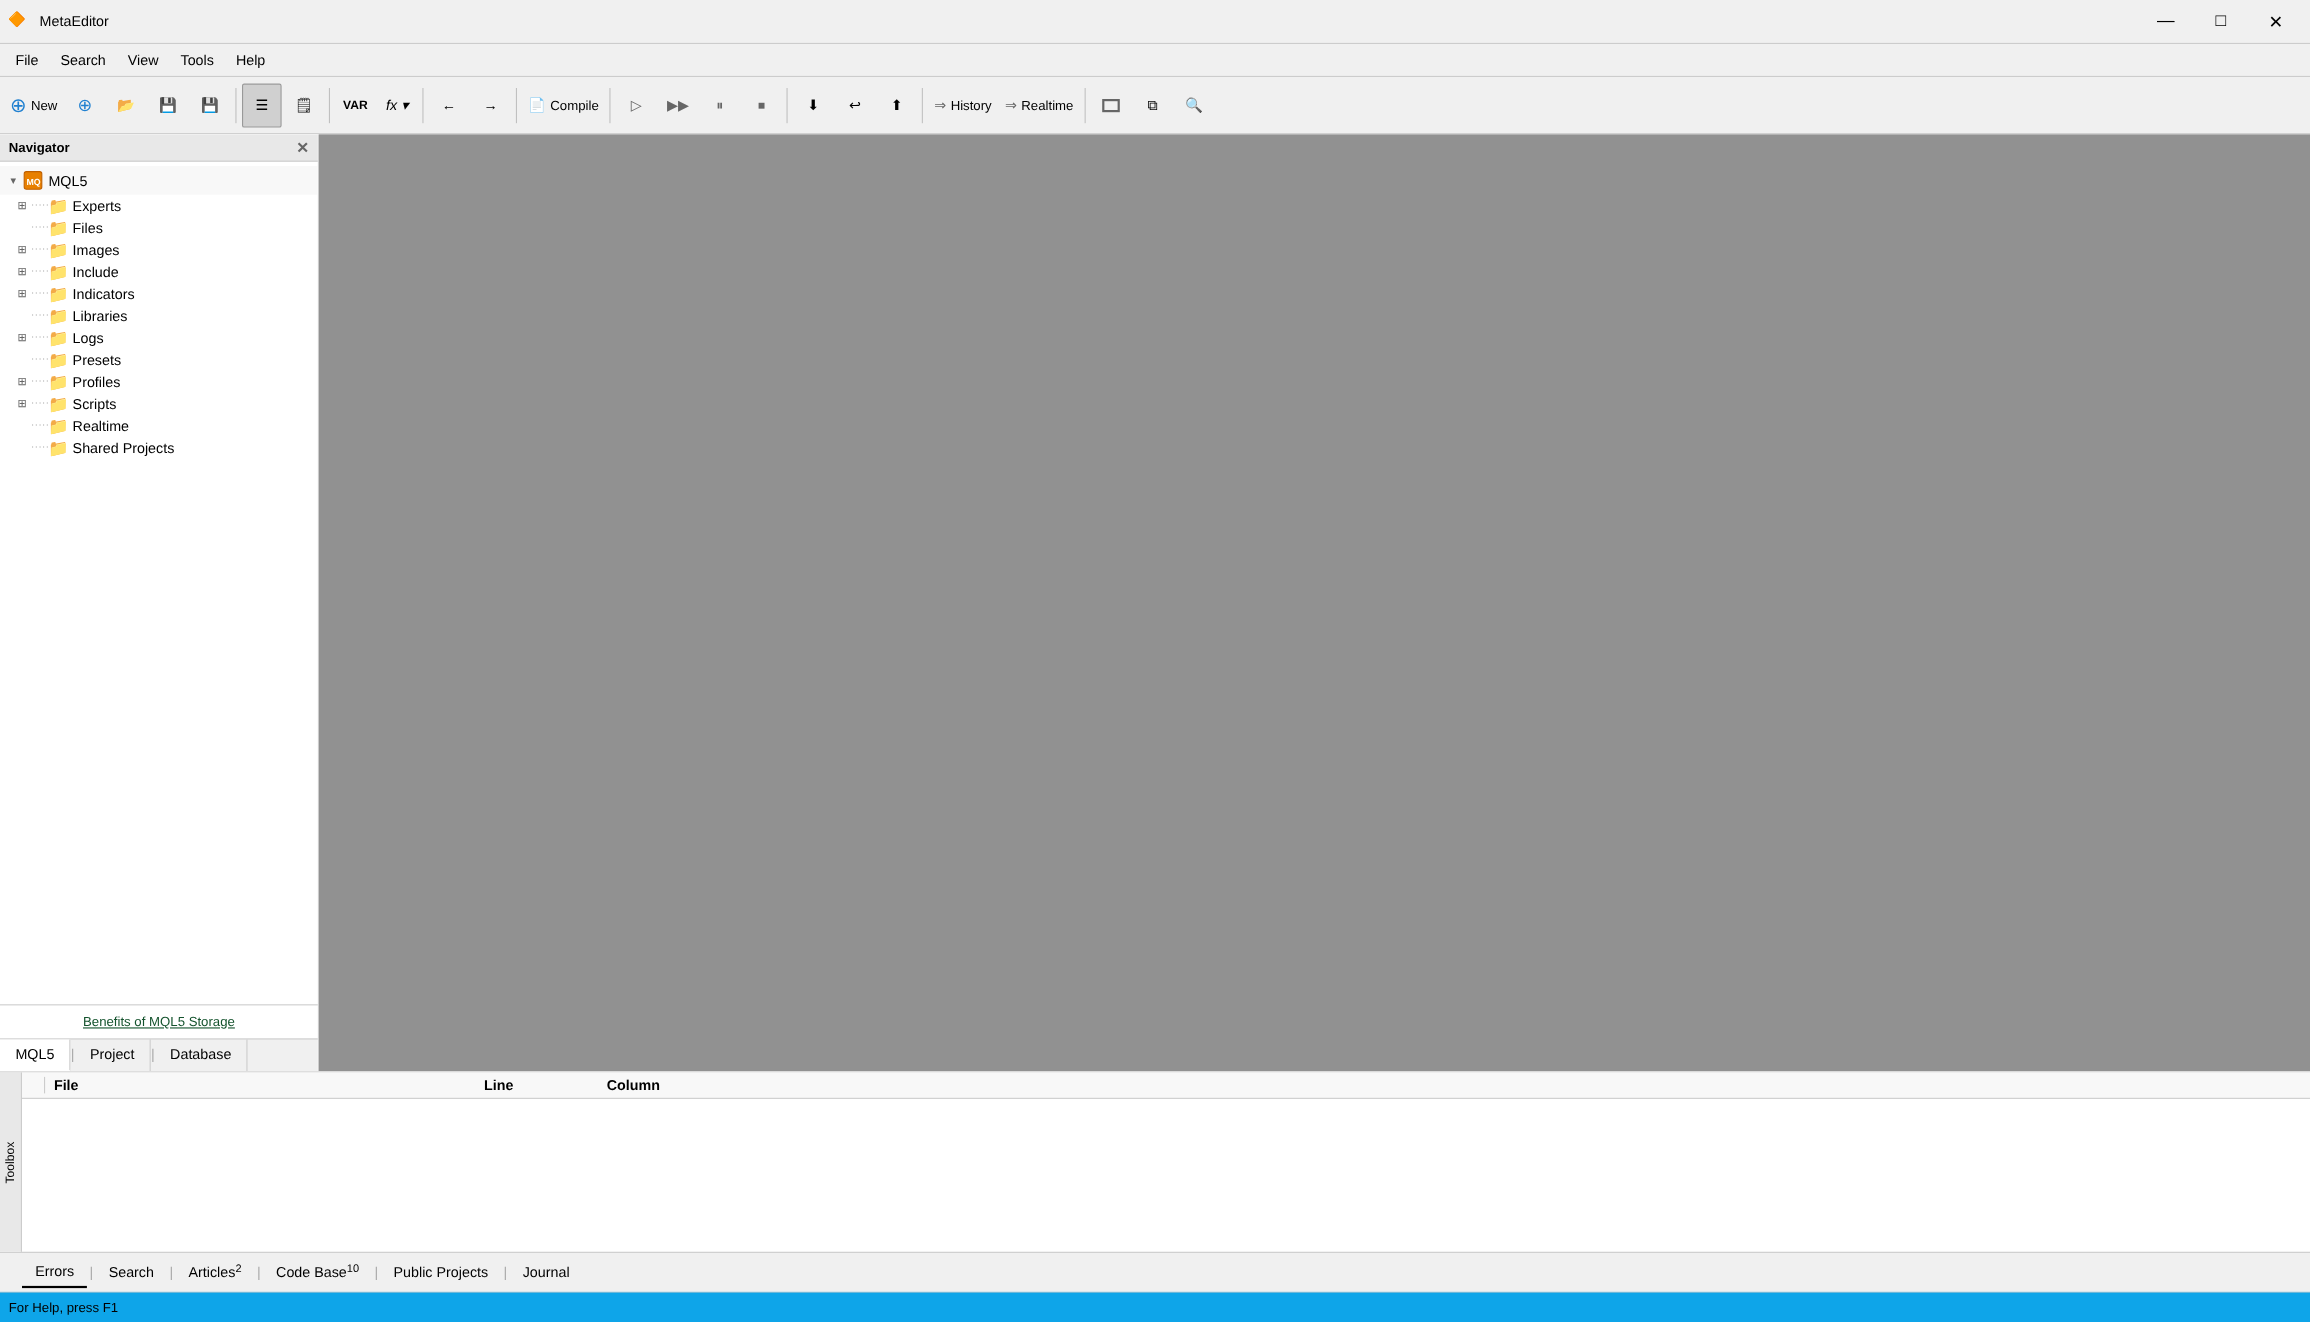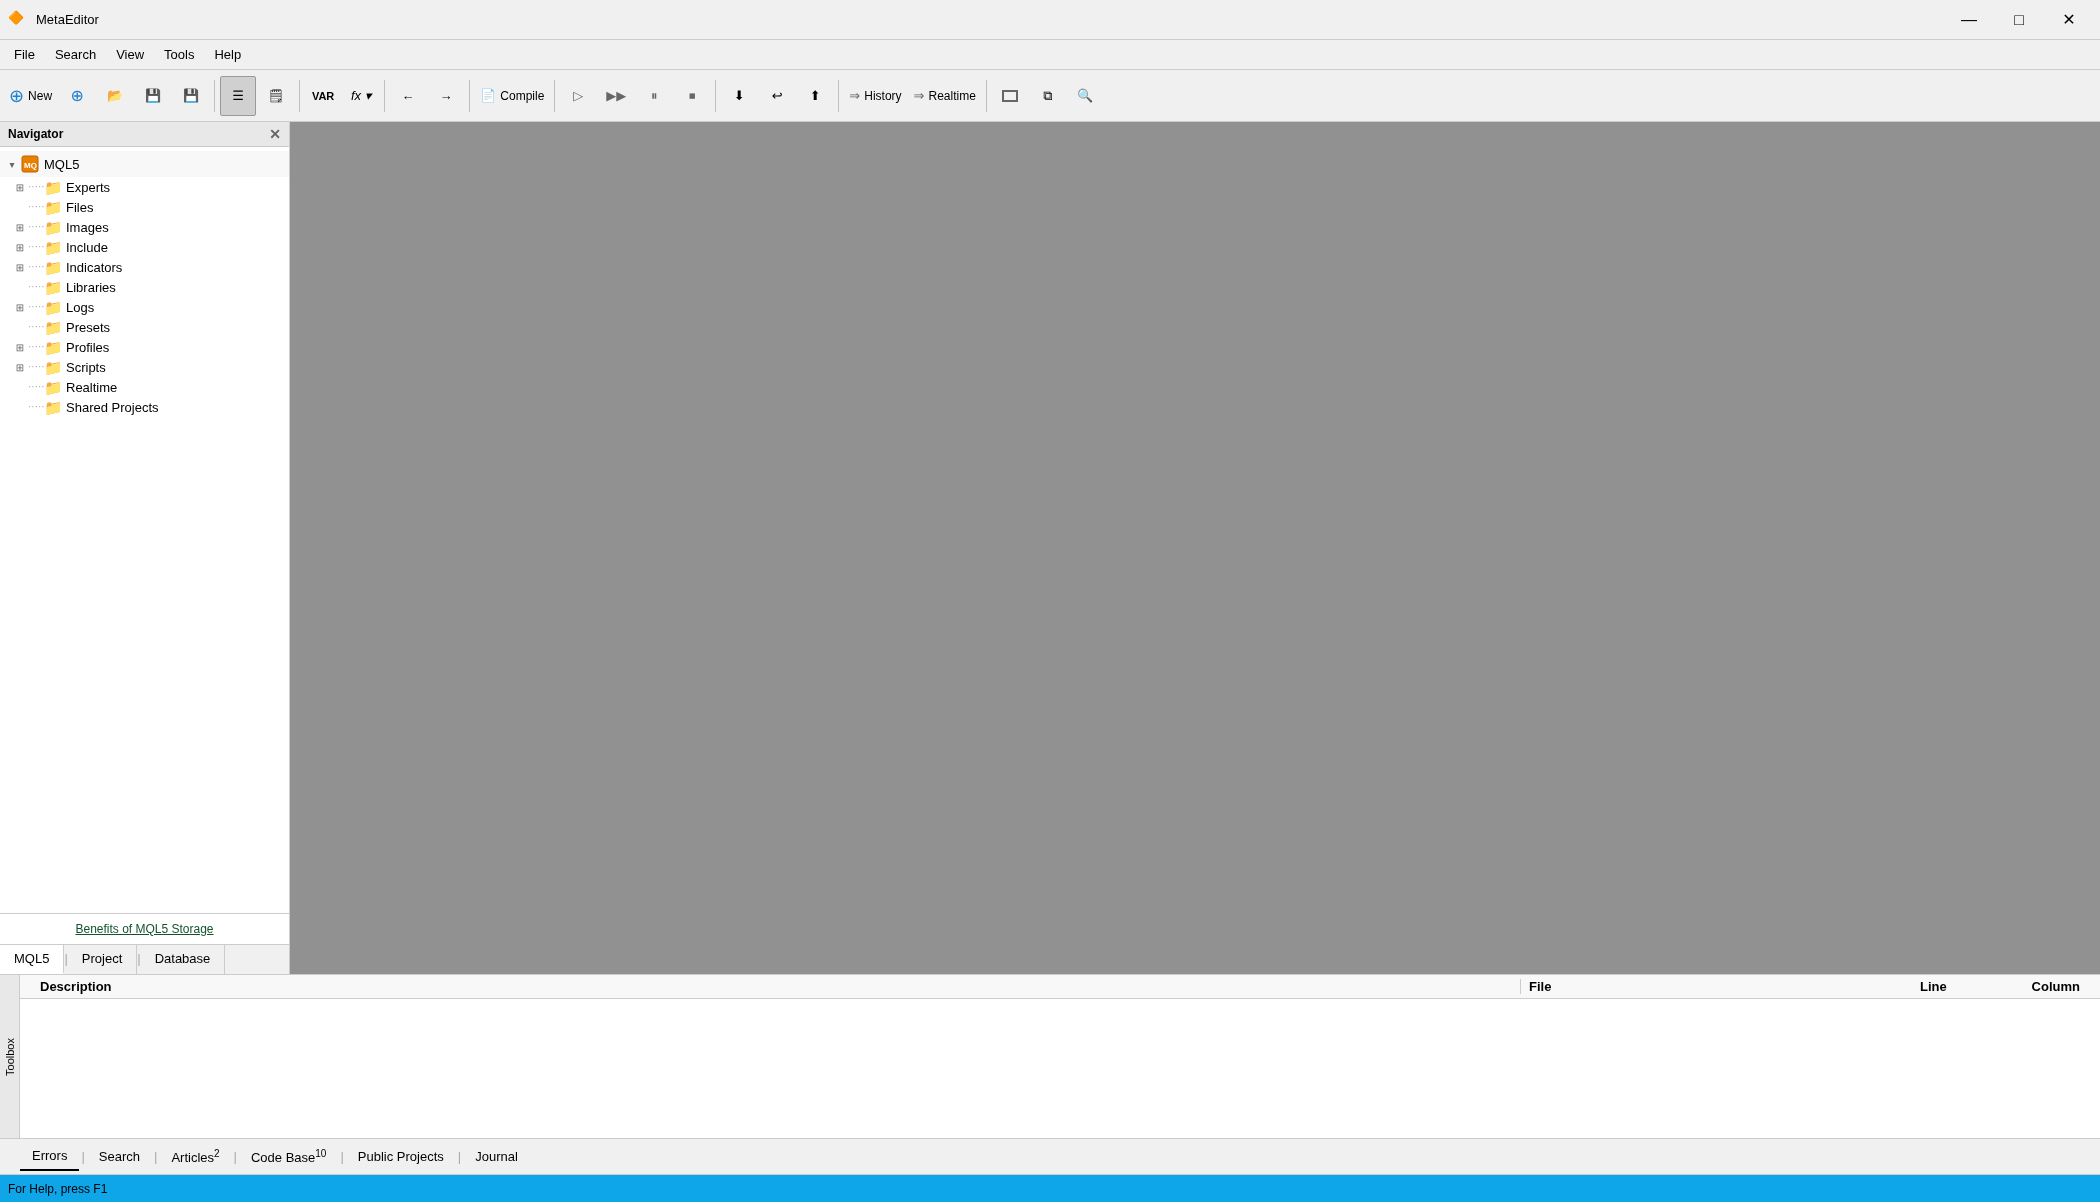--- a/index.html
+++ b/index.html
@@ -531,21 +531,20 @@
 
 <div class="bottom-panel">
   <div style="position:relative; display:flex; align-items:stretch; flex:1;">
 
     <div style="width:20px; background:#e8e8e8; border-right:1px solid #ccc; display:flex; align-items:center; justify-content:center; cursor:pointer;">
       <span style="writing-mode:vertical-lr; transform:rotate(180deg); font-size:11px; white-space:nowrap;">Toolbox</span>
     </div>
     <div style="flex:1; display:flex; flex-direction:column;">
 
       <div class="bottom-columns">
-        <span class="col-description">Description</span>
         <span class="col-file">File</span>
         <span class="col-line">Line</span>
         <span class="col-column">Column</span>
       </div>
 
       <div class="bottom-content"></div>
     </div>
   </div>
 
   <div class="bottom-tabs">

